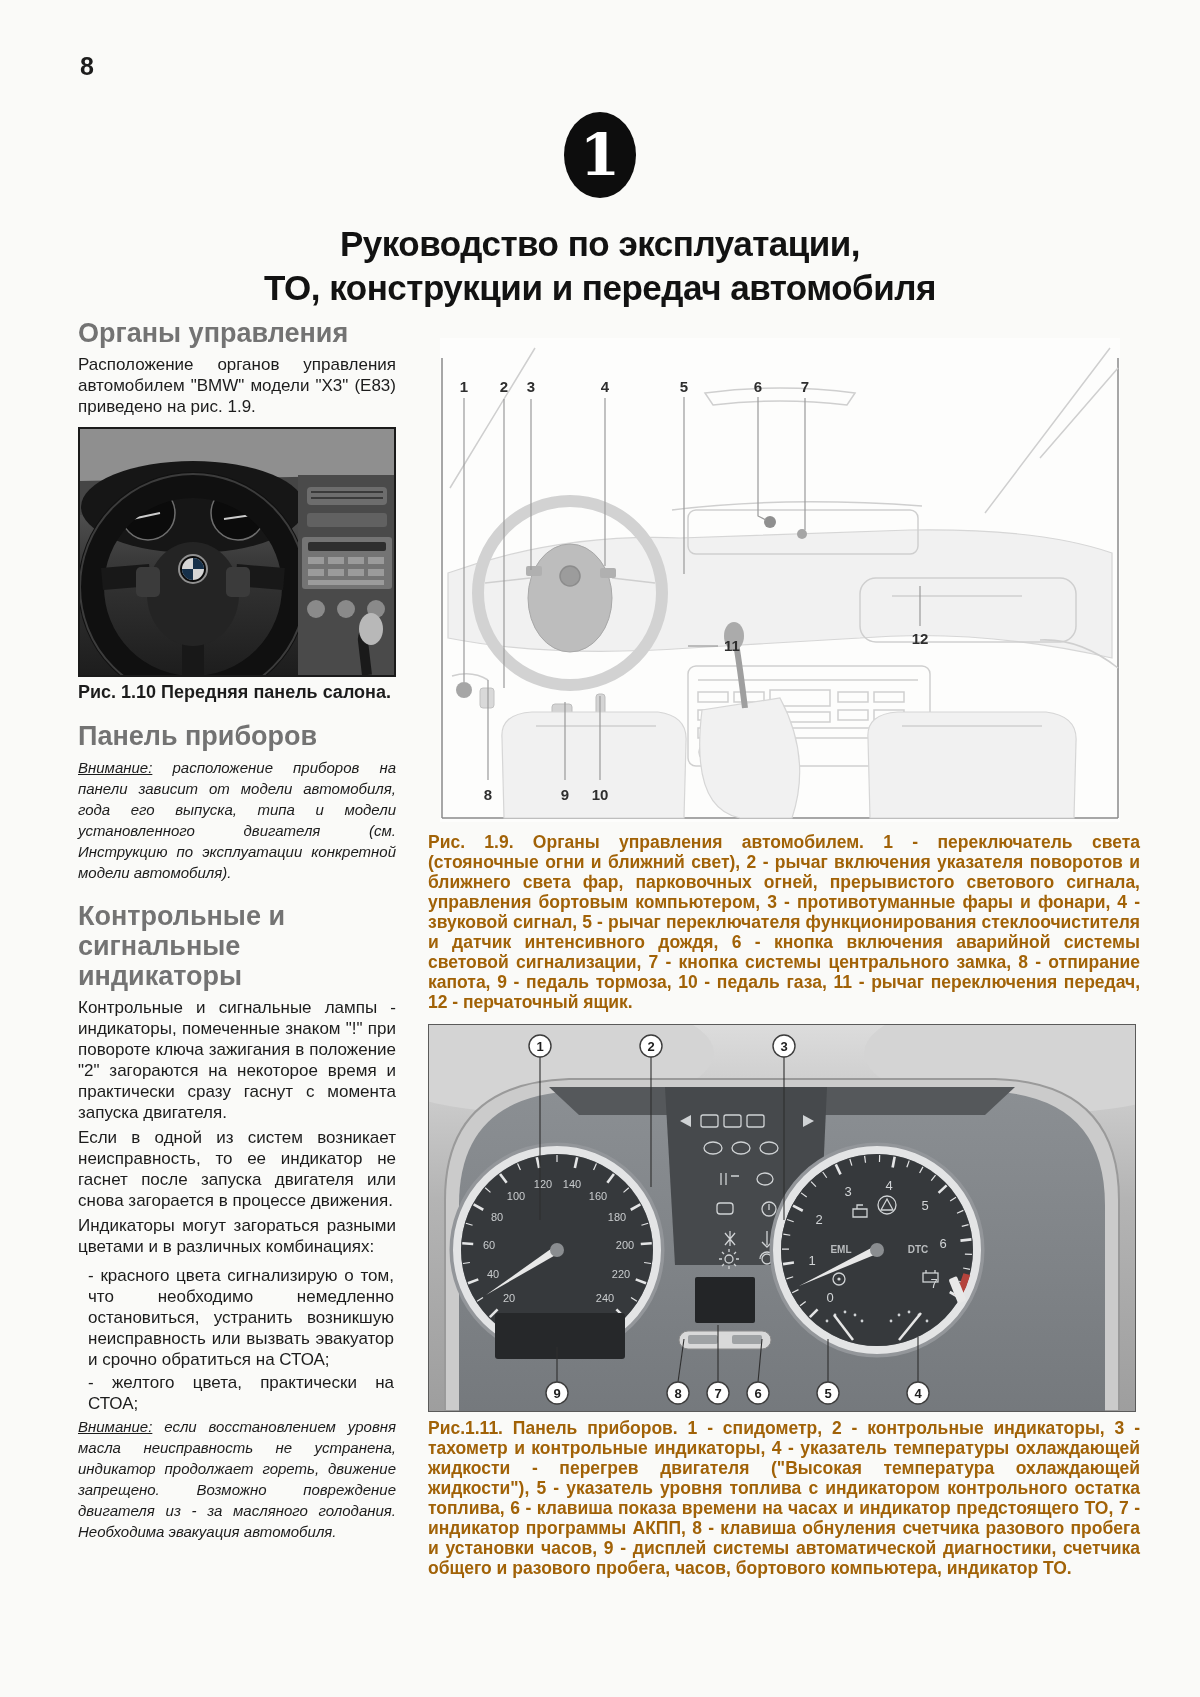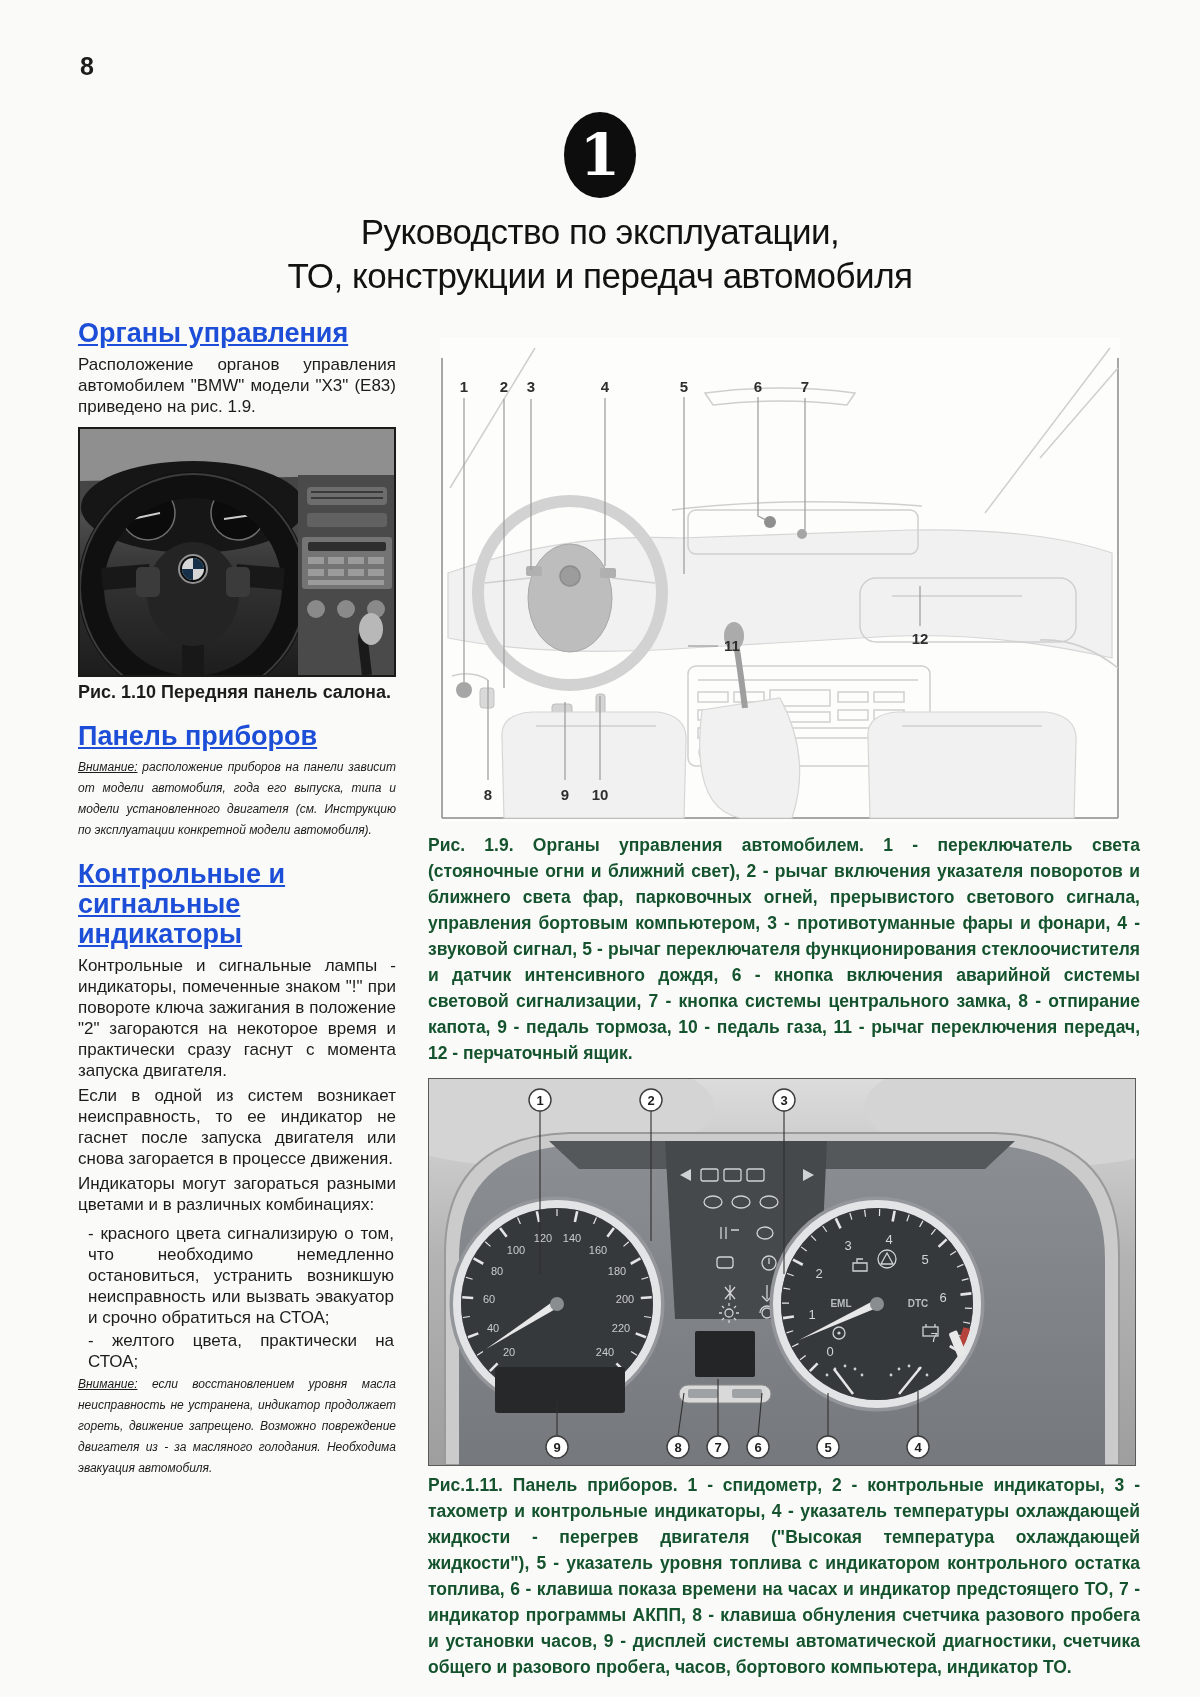--- a/index.html
+++ b/index.html
@@ -3,32 +3,32 @@
 <meta charset="utf-8">
 <style>
   html,body{margin:0;padding:0;background:#e8e8e6;}
   .page{position:relative;width:1200px;height:1697px;margin:0 auto;background:#fafaf8;
         font-family:"Liberation Sans",sans-serif;color:#1c1c1c;overflow:hidden;}
   .page-number{position:absolute;left:80px;top:52px;font-size:25px;font-weight:bold;}
   .chapter-badge{position:absolute;left:50%;top:112px;transform:translateX(-50%);
         width:72px;height:86px;background:#0d0d0d;border-radius:50%;
         display:flex;align-items:center;justify-content:center;}
   .chapter-badge span{color:#fff;font-family:"DejaVu Serif",serif;font-weight:bold;font-size:58px;line-height:1;}
-  h1.title{position:absolute;left:0;right:0;top:210px;margin:0;text-align:center;
-        font-size:35px;line-height:44px;font-weight:normal;letter-spacing:-0.5px;color:#121212;}
+  h1.title{position:absolute;left:0;right:0;top:210px;margin:12px;text-align:center;
+        font-size:35px;line-height:44px;font-weight:bold;letter-spacing:-0.5px;color:#121212;}
   .columns{position:absolute;left:78px;top:318px;width:1062px;display:flex;}
   .col-left{width:318px;flex:0 0 318px;}
   .col-right{width:712px;flex:0 0 712px;margin-left:32px;}
-  h2{margin:0 0 6px 0;font-size:27px;line-height:30px;font-weight:bold;color:#1d4ed8;text-decoration:underline;}
+  h2{margin:0 0 6px 0;font-size:27px;line-height:30px;font-weight:bold;color:#737373;}
   .body-p{font-size:17px;line-height:21px;text-align:justify;margin:0 0 4px 0;}
-  .warn-p{font-size:12px;line-height:21px;text-align:justify;font-style:italic;margin:0 0 4px 0;}
+  .warn-p{font-size:15px;line-height:21px;text-align:justify;font-style:italic;margin:0 0 4px 0;}
   .warn-label{text-decoration:underline;}
   .bullet{font-size:17px;line-height:21px;text-align:justify;margin:2px;padding-left:8px;}
   .figure-photo{display:block;border:2px solid #1a1a1a;margin-top:10px;}
-  .fig-caption{font-size:17.5px;line-height:26px;font-weight:bold;text-align:justify;margin:6px 0 0 0;color:#14532d;}
+  .fig-caption{font-size:17.5px;line-height:20px;font-weight:bold;text-align:justify;margin:6px 0 0 0;color:#a16207;}
   .small-caption{font-size:18px;font-weight:bold;margin:5px 0 14px 0;}
   .sec{margin-top:18px;}
   .fig19-wrap{margin-left:12px;}
   svg .sketch{stroke:#cfcfcf;fill:none;stroke-width:1.5;}
   svg .sketch-f{stroke:#d6d6d6;fill:#f1f1f1;stroke-width:1.2;}
   svg .callout{font-size:15px;font-weight:bold;fill:#2e2e2e;text-anchor:middle;}
   svg .leader{stroke:#9a9a9a;stroke-width:1.2;fill:none;}
   svg .leader-d{stroke:#2f2f2f;stroke-width:1.1;fill:none;}
   svg .gauge-label{font-size:11px;fill:#c9ccce;text-anchor:middle;font-family:"Liberation Sans",sans-serif;}
   svg .tach-label{font-size:13px;fill:#d2d5d7;text-anchor:middle;font-family:"Liberation Sans",sans-serif;}

